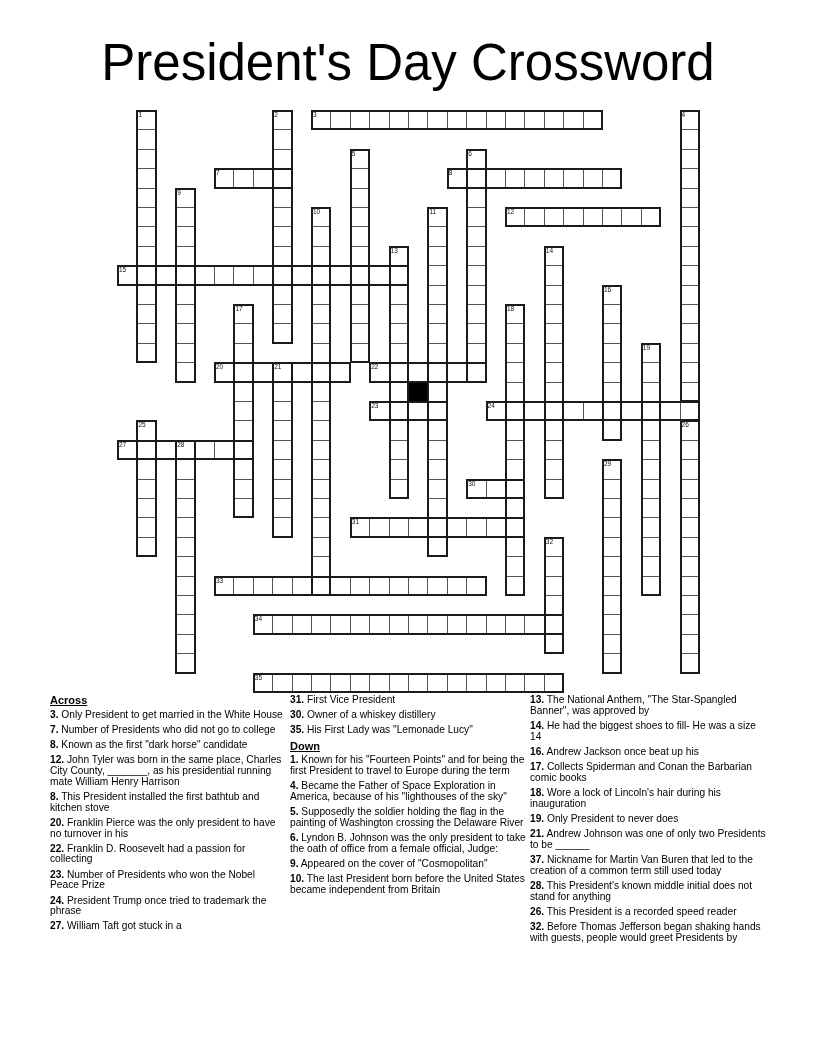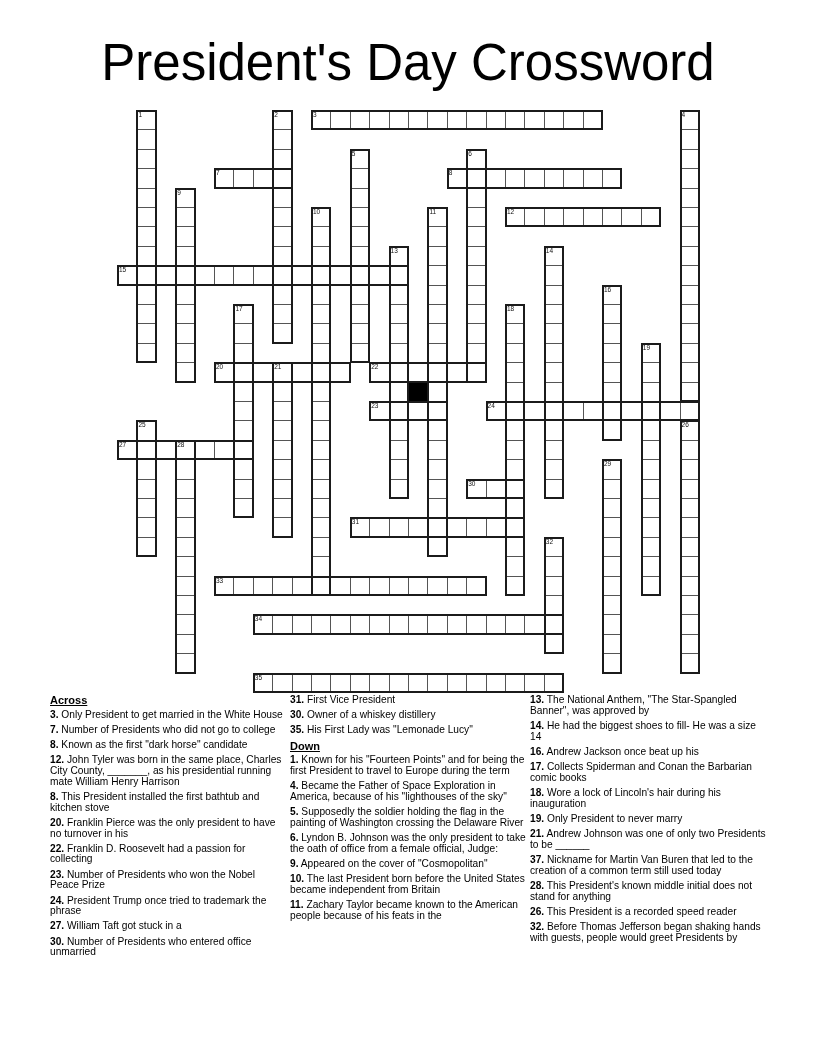--- a/index.html
+++ b/index.html
@@ -522,40 +522,38 @@
     <p class="clue"><b>3.</b><span> Only President to get married in the White House</span></p>
     <p class="clue"><b>7.</b><span> Number of Presidents who did not go to college</span></p>
     <p class="clue"><b>8.</b><span> Known as the first "dark horse" candidate</span></p>
     <p class="clue"><b>12.</b><span> John Tyler was born in the same place, Charles City County, _______, as his presidential running mate William Henry Harrison</span></p>
     <p class="clue"><b>8.</b><span> This President installed the first bathtub and kitchen stove</span></p>
     <p class="clue"><b>20.</b><span> Franklin Pierce was the only president to have no turnover in his</span></p>
     <p class="clue"><b>22.</b><span> Franklin D. Roosevelt had a passion for collecting</span></p>
     <p class="clue"><b>23.</b><span> Number of Presidents who won the Nobel Peace Prize</span></p>
     <p class="clue"><b>24.</b><span> President Trump once tried to trademark the phrase</span></p>
     <p class="clue"><b>27.</b><span> William Taft got stuck in a</span></p>
-    <p class="clue"><b>30.</b><span> Number of Presidents who entered office unmarried</span></p>
   </div>
 <div class="clues-col" id="col2">
     <p class="clue"><b>31.</b><span> First Vice President</span></p>
     <p class="clue"><b>30.</b><span> Owner of a whiskey distillery</span></p>
     <p class="clue"><b>35.</b><span> His First Lady was "Lemonade Lucy"</span></p>
     <div class="clues-header">Down</div>
     <p class="clue"><b>1.</b><span> Known for his "Fourteen Points" and for being the first President to travel to Europe during the term</span></p>
     <p class="clue"><b>4.</b><span> Became the Father of Space Exploration in America, because of his "lighthouses of the sky"</span></p>
     <p class="clue"><b>5.</b><span> Supposedly the soldier holding the flag in the painting of Washington crossing the Delaware River</span></p>
     <p class="clue"><b>6.</b><span> Lyndon B. Johnson was the only president to take the oath of office from a female official, Judge:</span></p>
     <p class="clue"><b>9.</b><span> Appeared on the cover of "Cosmopolitan"</span></p>
     <p class="clue"><b>10.</b><span> The last President born before the United States became independent from Britain</span></p>
-    <p class="clue"><b>11.</b><span> Zachary Taylor became known to the American people because of his feats in the</span></p>
   </div>
 <div class="clues-col" id="col3">
     <p class="clue"><b>13.</b><span> The National Anthem, "The Star-Spangled Banner", was approved by</span></p>
     <p class="clue"><b>14.</b><span> He had the biggest shoes to fill- He was a size 14</span></p>
     <p class="clue"><b>16.</b><span> Andrew Jackson once beat up his</span></p>
     <p class="clue"><b>17.</b><span> Collects Spiderman and Conan the Barbarian comic books</span></p>
     <p class="clue"><b>18.</b><span> Wore a lock of Lincoln's hair during his inauguration</span></p>
-    <p class="clue"><b>19.</b><span> Only President to never marry</span></p>
+    <p class="clue"><b>19.</b><span> Only President to never does</span></p>
     <p class="clue"><b>21.</b><span> Andrew Johnson was one of only two Presidents to be ______</span></p>
     <p class="clue"><b>37.</b><span> Nickname for Martin Van Buren that led to the creation of a common term still used today</span></p>
     <p class="clue"><b>28.</b><span> This President's known middle initial does not stand for anything</span></p>
     <p class="clue"><b>26.</b><span> This President is a recorded speed reader</span></p>
     <p class="clue"><b>32.</b><span> Before Thomas Jefferson began shaking hands with guests, people would greet Presidents by</span></p>
   </div>
 
 </body></html>

